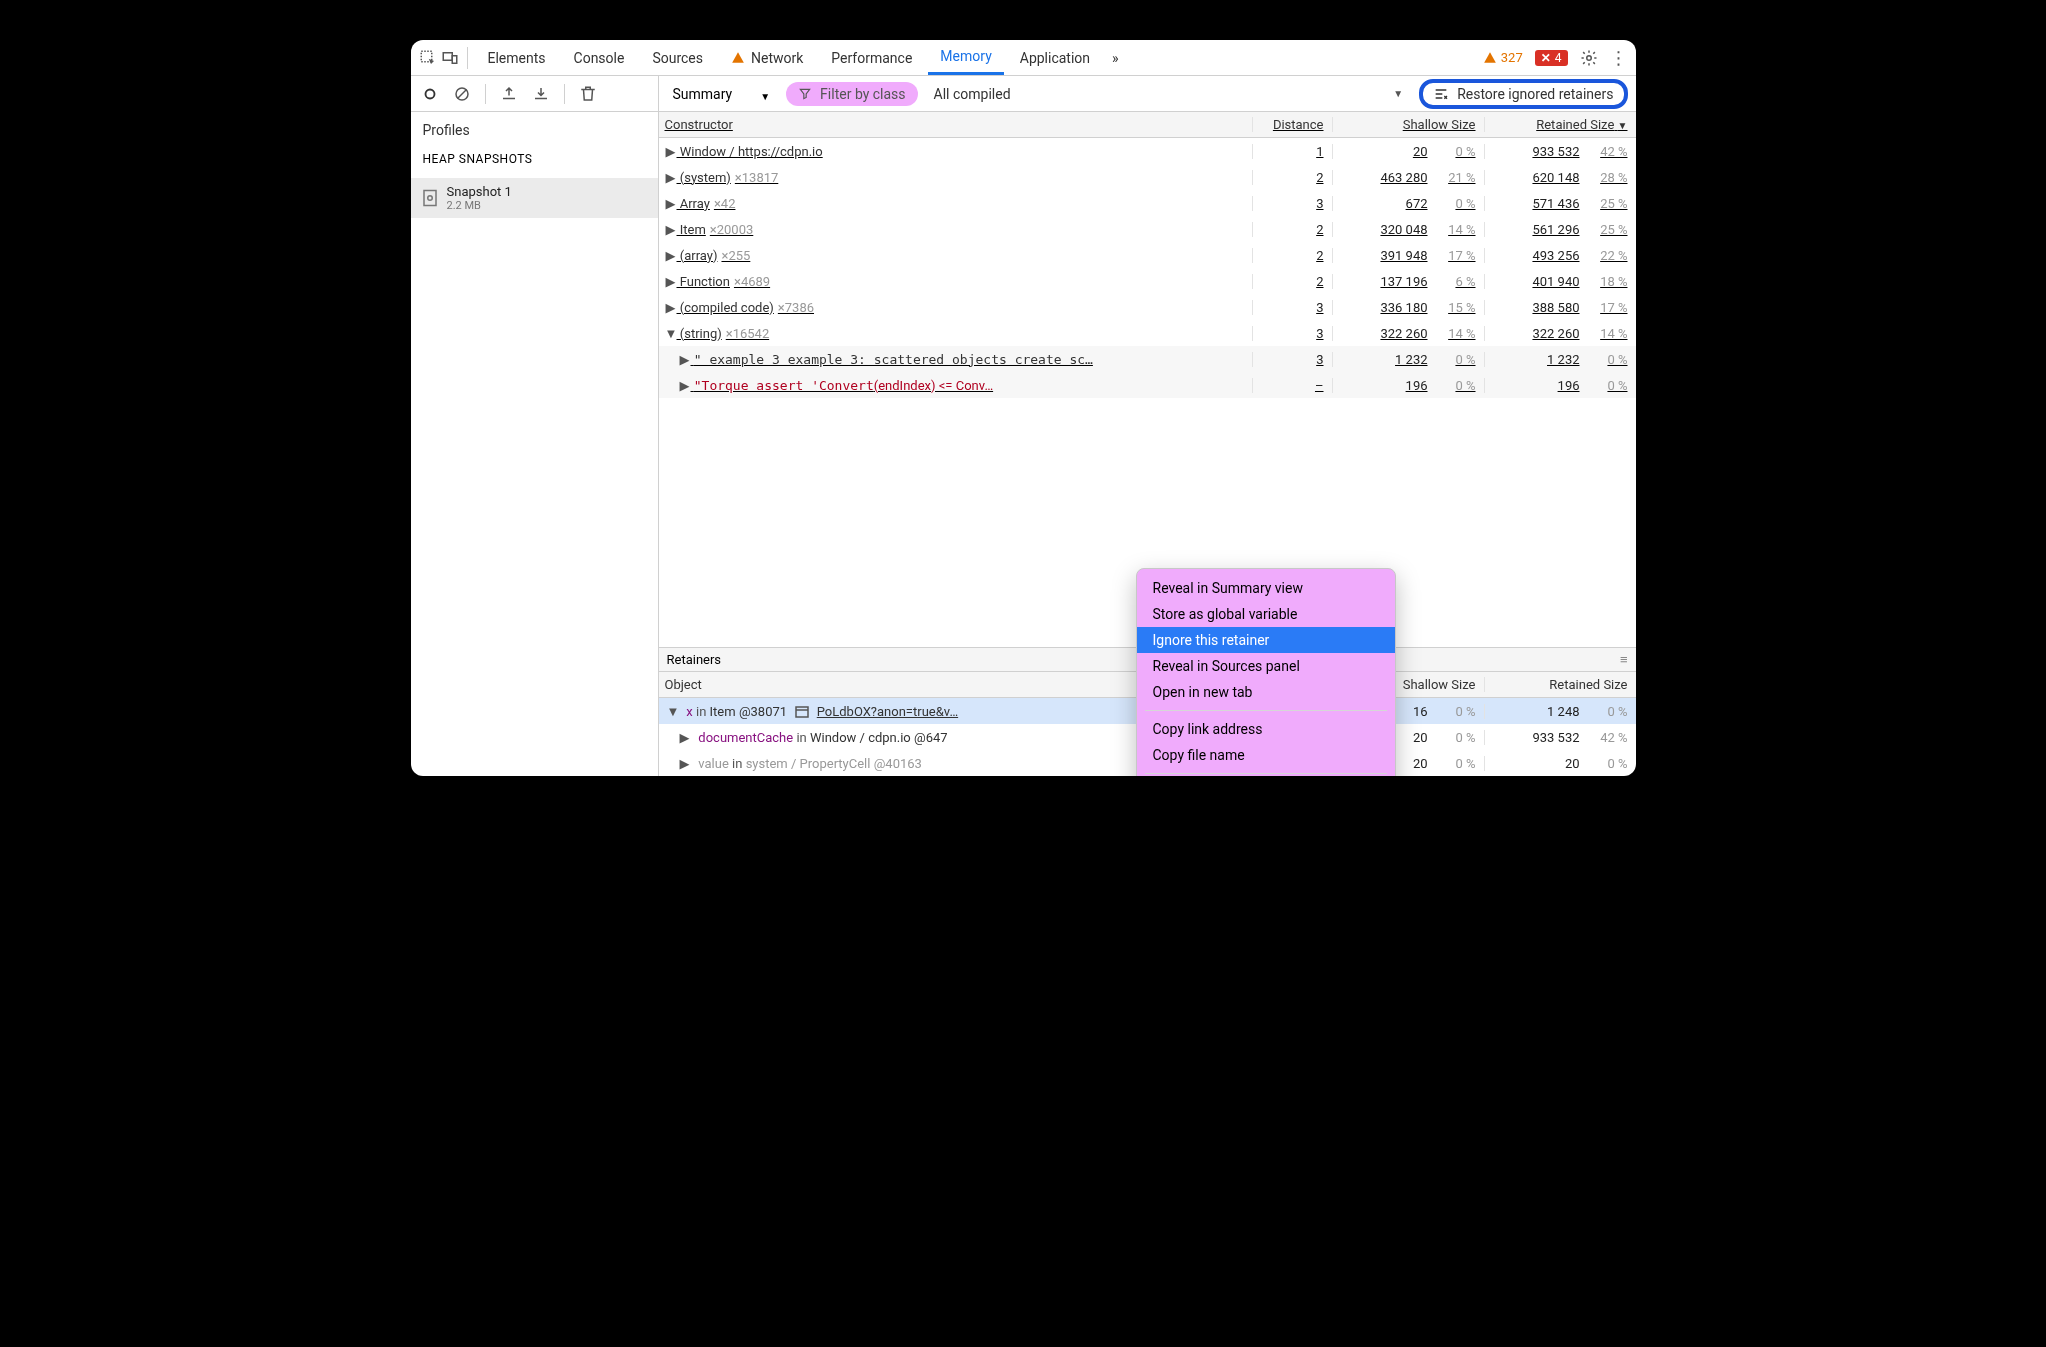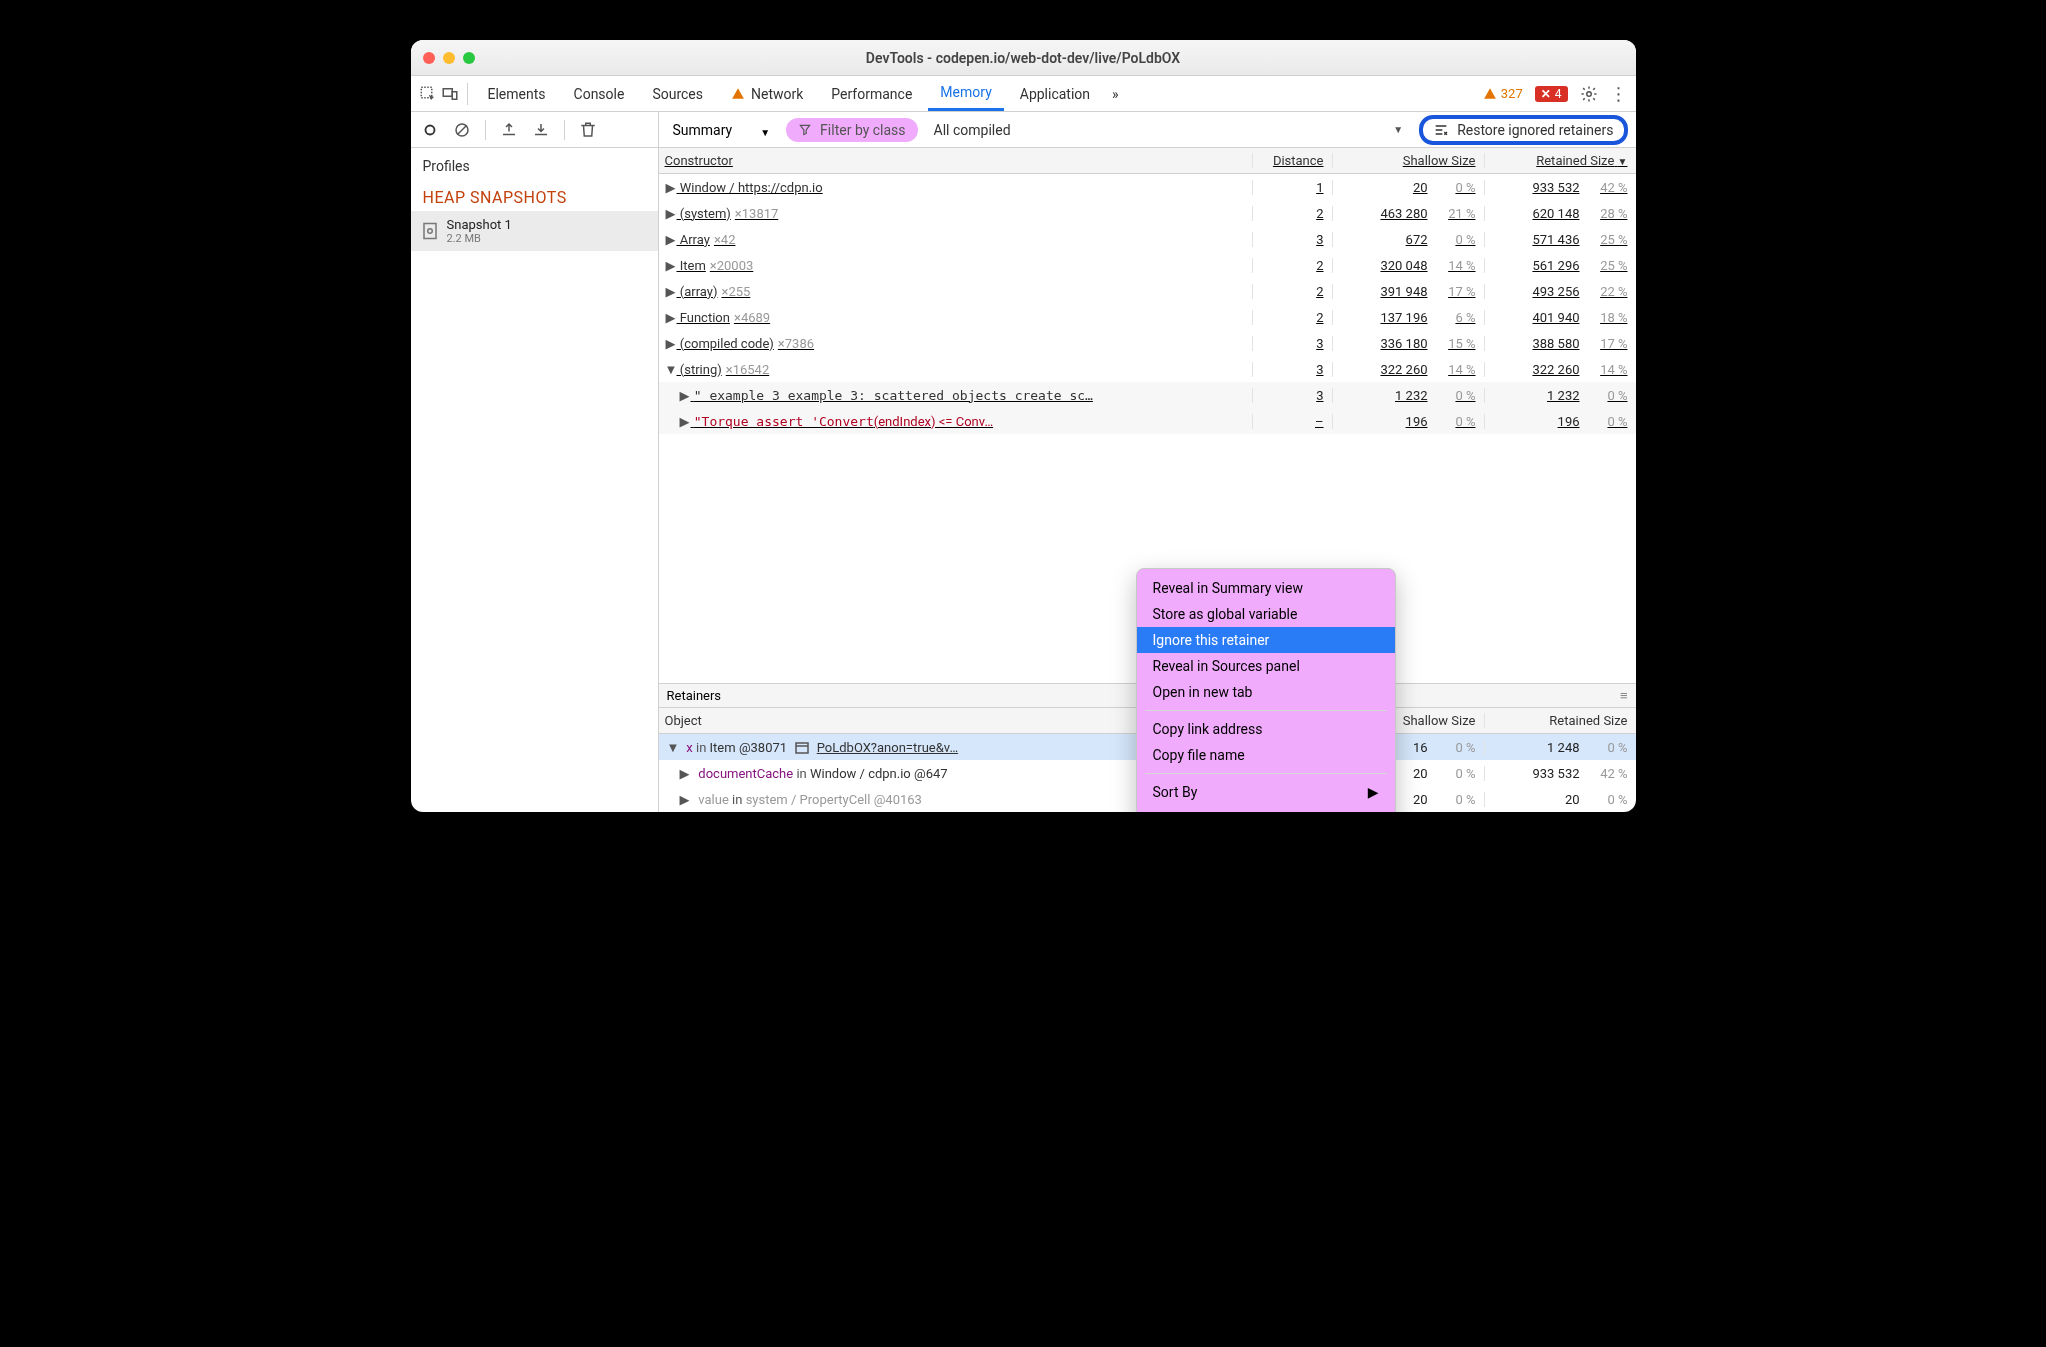--- a/index.html
+++ b/index.html
@@ -13,21 +13,21 @@
 .tabbar { display: flex; align-items: center; height: 36px; border-bottom: 1px solid #d0d0d0; padding: 0 8px; gap: 4px; font-size: 14px; color: #333; }
 .tabbar .tab { padding: 0 12px; height: 100%; display: flex; align-items: center; gap: 6px; cursor: pointer; }
 .tabbar .tab.active { color: #1a73e8; border-bottom: 3px solid #1a73e8; }
 .tabbar-right { margin-left: auto; display: flex; align-items: center; gap: 12px; }
 .badge-warn { color: #e37400; display: flex; align-items: center; gap: 4px; font-size: 13px; }
 .badge-err { background: #d93025; color: #fff; font-size: 12px; padding: 1px 6px; border-radius: 3px; display: flex; align-items: center; gap: 4px; }
 .content { display: flex; height: 700px; }
 .left-pane { width: 248px; border-right: 1px solid #d0d0d0; display: flex; flex-direction: column; }
 .left-toolbar { height: 36px; display: flex; align-items: center; gap: 14px; padding: 0 10px; border-bottom: 1px solid #d0d0d0; }
 .profiles-label { padding: 10px 12px 4px; font-size: 14px; color: #333; }
-.heap-label { padding: 10px 12px 4px; font-size: 16px; color: #c2410c; letter-spacing: 0.5px; }
+.heap-label { padding: 10px 12px 12px; font-size: 12px; color: #000000; letter-spacing: 0.5px; }
 .snapshot-item { background: #ebebeb; padding: 6px 10px; display: flex; align-items: center; gap: 8px; }
 .snapshot-icon { width: 18px; height: 18px; }
 .snapshot-name { font-size: 13px; color: #222; }
 .snapshot-size { font-size: 11px; color: #777; }
 .right-pane { flex: 1; display: flex; flex-direction: column; min-width: 0; }
 .right-toolbar { height: 36px; display: flex; align-items: center; gap: 10px; border-bottom: 1px solid #d0d0d0; padding: 0 8px; }
 .summary-dd { display: flex; align-items: flex-end; gap: 28px; font-size: 14px; padding: 0 6px; }
 .filter-chip { background: #f0abfc; border-radius: 16px; padding: 4px 12px; display: flex; align-items: center; gap: 8px; font-size: 14px; color: #555; }
 .allobj { font-size: 14px; color: #333; padding: 0 6px; }
 .restore-box { margin-left: auto; border: 4px solid #1a56db; border-radius: 14px; padding: 3px 10px; display: flex; align-items: center; gap: 8px; font-size: 14px; color: #333; }
@@ -54,28 +54,20 @@
 .ctx-item { padding: 5px 16px; display: flex; justify-content: space-between; align-items: center; cursor: pointer; }
 .ctx-item.hi { background: #2a7bf6; color: #fff; }
 .ctx-sep { height: 1px; background: #d6d6d6; margin: 5px 8px; }
 .icon-svg { width: 18px; height: 18px; fill: #555; }
 .warn-tri { width: 14px; height: 14px; }
 </style>
 </head>
 <body>
 
 <div class="window" style="position:relative;">
-  <div class="titlebar">
-    <div class="traffic">
-      <div class="dot red"></div>
-      <div class="dot yellow"></div>
-      <div class="dot green"></div>
-    </div>
-    <div class="titlebar-title">DevTools - codepen.io/web-dot-dev/live/PoLdbOX</div>
-  </div>
 
   <div class="tabbar">
     <svg class="icon-svg" viewBox="0 0 24 24">
         <rect x="3" y="3" width="14" height="14" fill="none" stroke="#555" stroke-dasharray="2 2" stroke-width="2"></rect>
         <path d="M13 13 L20 16 L16 20 Z"></path>
       </svg>
     <svg class="icon-svg" viewBox="0 0 24 24">
         <rect x="3" y="5" width="12" height="10" fill="none" stroke="#555" stroke-width="2"></rect>
         <rect x="15" y="9" width="6" height="10" fill="none" stroke="#555" stroke-width="2"></rect>
       </svg>

